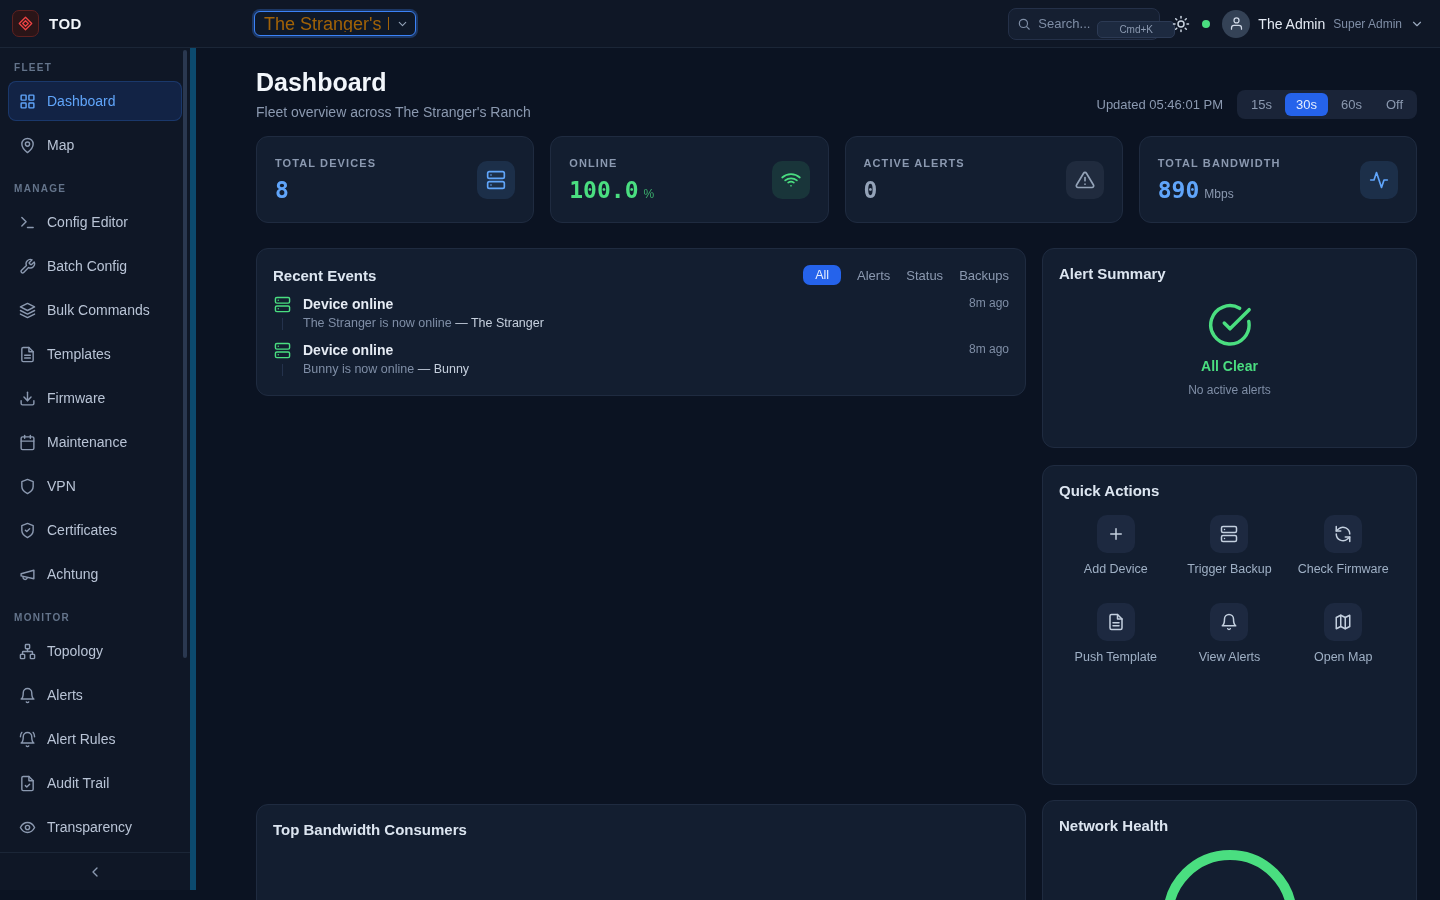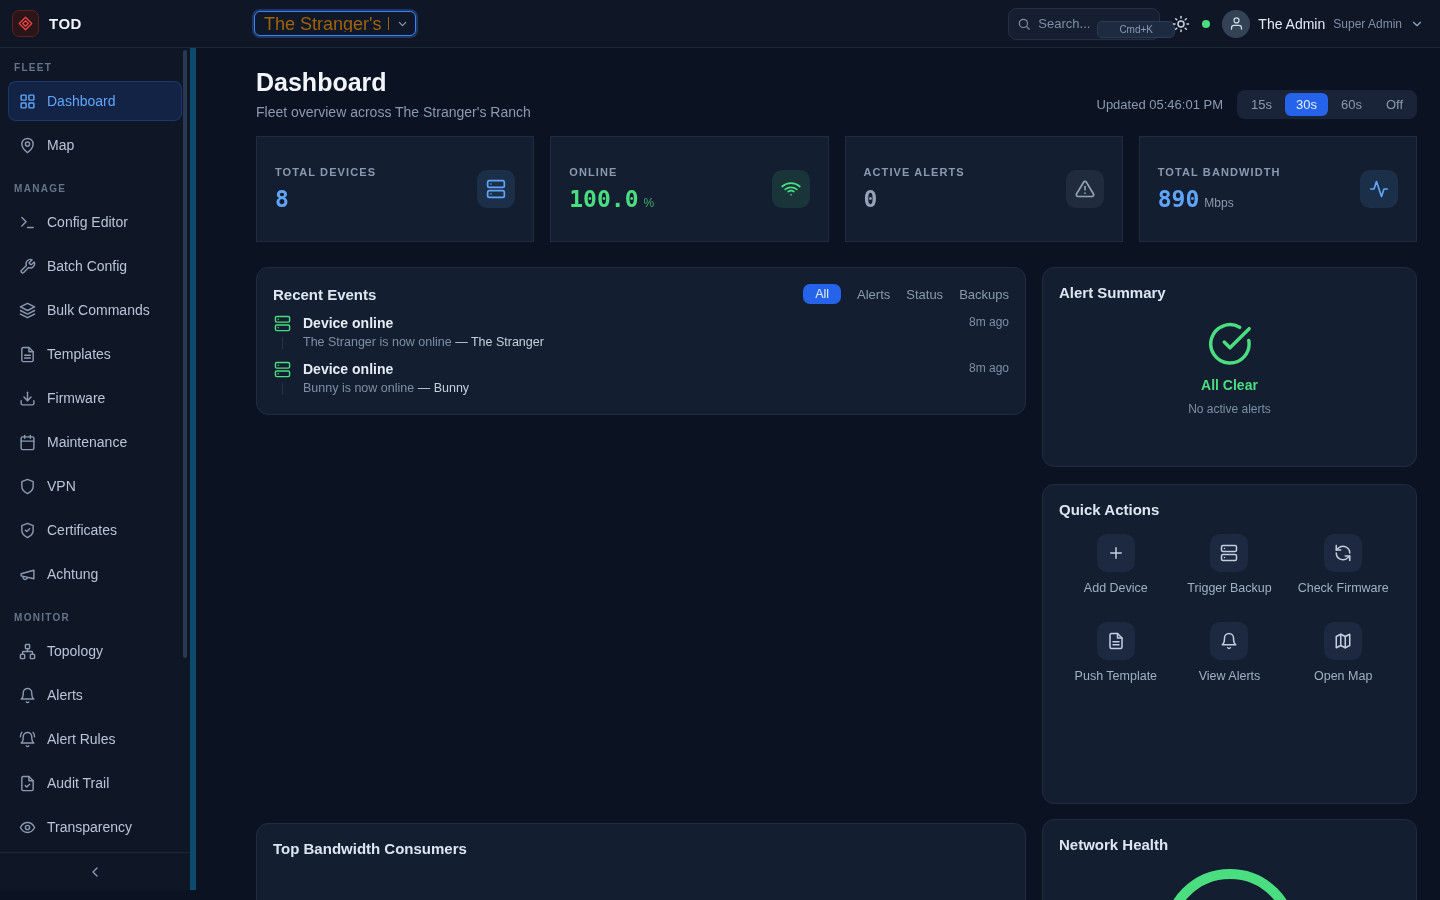--- a/index.html
+++ b/index.html
@@ -98,21 +98,21 @@
   .segmented { display:flex; gap:2px; background:#1a2438; border-radius:8px; padding:3px; }
   .seg-btn {
     background:transparent; border:none; color:#8b99b0; font-size:13px;
     padding:4px 11px; border-radius:6px; cursor:pointer;
     font-family:"Liberation Sans", sans-serif;
   }
   .seg-btn.active { background:#2563eb; color:#e3edff; }
 
   .stats-row { display:grid; grid-template-columns:repeat(4,1fr); gap:16px; margin-top:16px; }
   .stat-card {
-    height:106px; background:#131e30; border:1px solid #1f2b40; border-radius:0;
+    height:87px; background:#131e30; border:1px solid #1f2b40; border-radius:12px;
     padding:15px 18px; display:flex; justify-content:space-between; align-items:center;
   }
   .stat-label { font-size:11px; font-weight:700; letter-spacing:1.1px; color:#8b99b0; }
   .stat-value-row { margin-top:8px; display:flex; align-items:baseline; gap:5px; }
   .stat-value { font-family:"DejaVu Sans Mono", monospace; font-size:23px; font-weight:700; }
   .stat-card.blue .stat-value { color:#60a5fa; }
   .stat-card.green .stat-value { color:#4ade80; }
   .stat-card.slate .stat-value { color:#94a3b8; }
   .stat-unit { font-size:12px; color:#8b99b0; }
   .stat-card.green .stat-unit { color:rgba(74,222,128,.75); }

